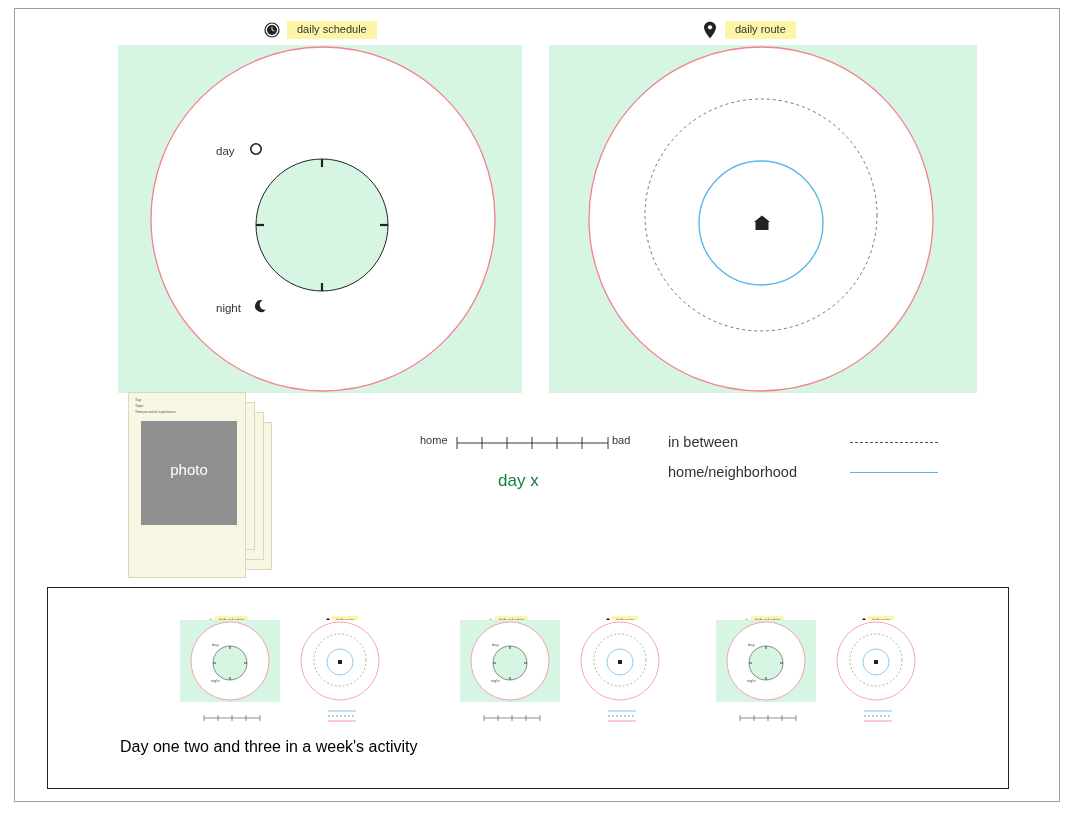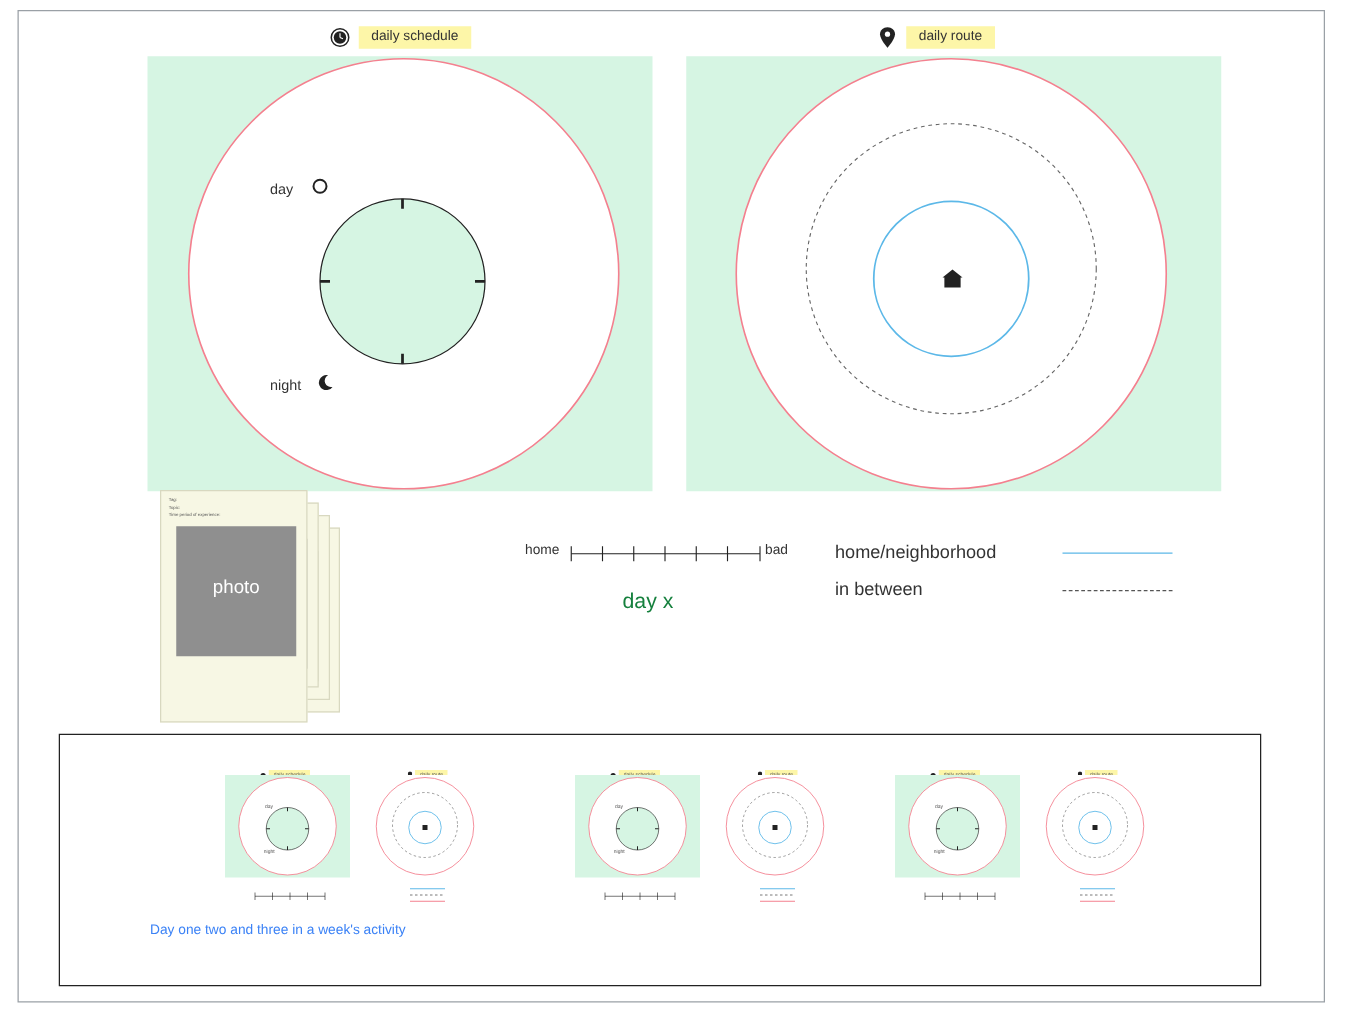--- a/index.html
+++ b/index.html
@@ -123,22 +123,22 @@
 
   
   .strip {
     position: absolute;
     border: 1.5px solid #222;
     background: #fff;
     box-sizing: border-box;
   }
   .strip-caption {
     position: absolute;
-    font-size: 11px;
-    color: #3b82f6;
+    font-size: 16px;
+    color: #000000;
   }
   .mini-group { position: absolute; }
   .mini-hdr {
     position: absolute;
     display: flex;
     align-items: center;
     gap: 2px;
   }
   .mini-hdr .chip {
     background: #fdf6a8;
@@ -269,29 +269,29 @@
         <line x1="77" y1="4" x2="77" y2="16" stroke="#222" stroke-width="0.9"></line>
         <line x1="102" y1="4" x2="102" y2="16" stroke="#222" stroke-width="0.9"></line>
         <line x1="127" y1="4" x2="127" y2="16" stroke="#222" stroke-width="0.9"></line>
         <line x1="153" y1="4" x2="153" y2="16" stroke="#222" stroke-width="0.9"></line>
       </svg>
     </div>
     <div class="day-x" style="left:483px; top:462px;">day x</div>
 
     <div class="legend" style="left:653px; top:418px;">
       <div class="legend-row">
+        <span class="legend-text">in between</span>
+        <span class="legend-swatch">
+            <i class="sw-dash"></i>
+          </span>
+      </div>
+      <div class="legend-row">
         <span class="legend-text">home/neighborhood</span>
         <span class="legend-swatch">
             <i class="sw-blue"></i>
-          </span>
-      </div>
-      <div class="legend-row">
-        <span class="legend-text">in between</span>
-        <span class="legend-swatch">
-            <i class="sw-dash"></i>
           </span>
       </div>
     </div>
 
     <div class="strip" style="left:32px; top:578px; width:962px; height:202px;">
 
       <div class="mini-group" style="left:132px; top:22px; width:260px; height:120px;">
 
         <div class="mini-hdr" style="left:28px; top:0px;">
           <span>

